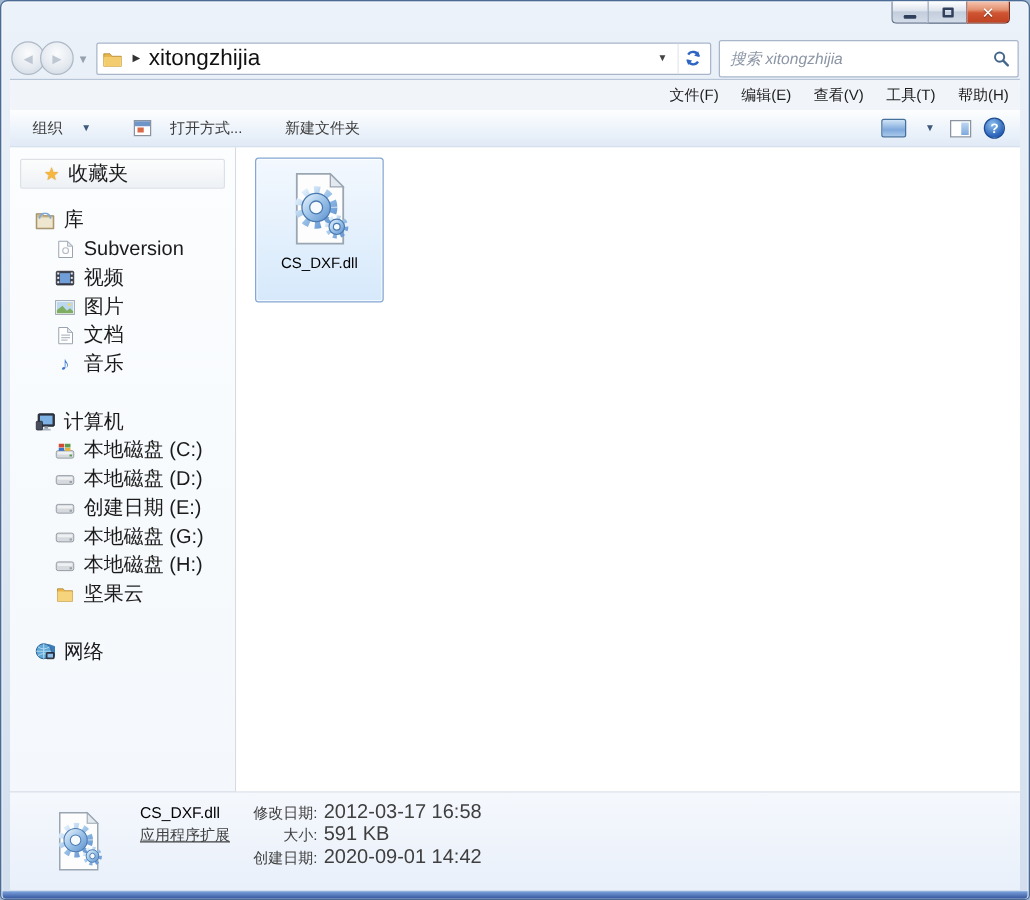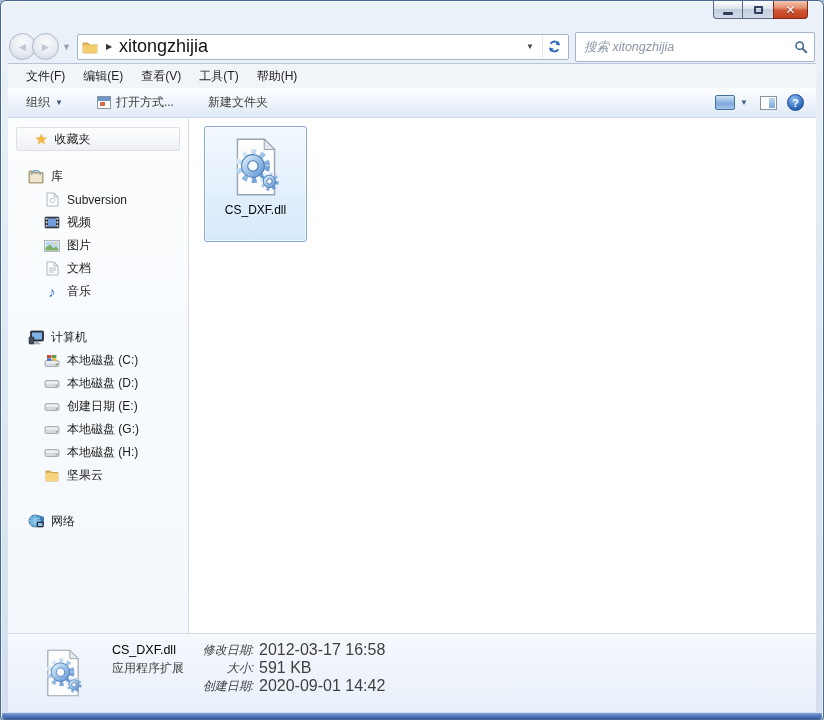--- a/index.html
+++ b/index.html
@@ -35,64 +35,64 @@
   .addr-drop{font-size:8px;color:#444;padding:0 8px;}
   .refresh-btn{width:24px;height:24px;display:flex;align-items:center;justify-content:center;border-left:1px solid #e3e8ee;}
   .searchbox{margin-left:6px;flex:1;height:30px;background:#fff;border:1px solid #a8b6c9;border-radius:2px;
     display:flex;align-items:center;padding:0 6px;}
   .searchbox input{flex:1;border:none;outline:none;font-size:12.5px;font-style:italic;color:#555;background:transparent;
     font-family:"Liberation Sans","DejaVu Sans",sans-serif;}
   .searchbox input::placeholder{color:#8b95a5;font-style:italic;}
   
   .client{position:absolute;top:62px;left:7px;right:7px;bottom:7px;background:#fff;border-top:1px solid #b8c5d8;
     display:flex;flex-direction:column;}
-  .menubar{height:24px;background:#f1f5fa;display:flex;align-items:center;padding-left:9px;flex:0 0 auto;}
+  .menubar{height:24px;background:#f1f5fa;display:flex;align-items:center;padding-left:9px;flex:0 0 auto;justify-content:flex-end;}
   .menu-item{font-size:12px;color:#1e1e1e;padding:0 9px;line-height:24px;}
   .toolbar{height:30px;background:linear-gradient(#fdfeff,#eef4fb 50%,#e0eaf6);border-bottom:1px solid #ccd9e8;
     display:flex;align-items:center;padding:0 12px 0 18px;flex:0 0 auto;}
-  .tb-item{font-size:12px;color:#3c3c3c;display:flex;align-items:center;gap:5px;margin-right:34px;}
+  .tb-item{font-size:12px;color:#3c3c3c;display:flex;align-items:center;gap:15px;margin-right:34px;}
   .tb-caret{font-size:8px;color:#3f5a7d;}
   .tb-right{margin-left:auto;display:flex;align-items:center;gap:10px;}
   .openwith-icon{width:14px;height:13px;border:1px solid #8a93a0;background:#fff;position:relative;}
   .openwith-icon::before{content:'';position:absolute;left:0;top:0;right:0;height:4px;background:#6f94c8;}
   .openwith-icon::after{content:'';position:absolute;left:2px;bottom:2px;width:5px;height:4px;background:#d86a4a;}
   .views-icon{width:20px;height:15px;border:1px solid #46709c;border-radius:2px;
     background:linear-gradient(#cfe4f6,#7fa9dc 60%,#a8c8ea);}
   .preview-icon{width:17px;height:14px;border:1px solid #8a93a0;background:#fff;position:relative;}
   .preview-icon::after{content:'';position:absolute;top:1px;bottom:1px;right:1px;width:6px;
     background:linear-gradient(#bcd6f2,#7fa9dc);}
   .help-icon{width:17px;height:17px;border-radius:50%;background:radial-gradient(circle at 40% 30%,#8cc0f0,#2a62b8 70%);
     color:#fff;font-size:11px;font-weight:bold;display:flex;align-items:center;justify-content:center;
     border:1px solid #1d4c94;}
   
   .content{flex:1;display:flex;min-height:0;}
   .sidebar{flex:0 0 181px;background:linear-gradient(#fbfdfe,#f4f8fc);border-right:1px solid #d6dbe2;
     padding:9px 8px 0 8px;overflow:hidden;}
   .fav-header{height:24px;border:1px solid #dde1e6;border-radius:2px;background:linear-gradient(#fcfdfd,#eef1f5);
     display:flex;align-items:center;padding-left:18px;gap:7px;margin-bottom:14px;}
   .fav-star{color:#f6b73c;font-size:14px;text-shadow:0 0 1px #c8831a;}
-  .side-label{font-size:12px;color:#1b1b1b;white-space:nowrap;}
+  .side-label{font-size:16px;color:#1b1b1b;white-space:nowrap;}
   .side-row{height:23px;display:flex;align-items:center;gap:7px;padding-left:12px;}
   .side-row.child{padding-left:28px;}
   .side-gap{height:23px;}
   .sicon{width:16px;height:16px;flex:0 0 16px;display:flex;align-items:center;justify-content:center;}
   .main{flex:1;background:#fff;position:relative;}
   .file-tile{position:absolute;left:15px;top:8px;width:103px;height:116px;border:1px solid #84a7d3;border-radius:3px;
     background:linear-gradient(#f3f8fe,#d6e9fb);box-shadow:inset 0 0 0 1px rgba(255,255,255,.7);
     display:flex;flex-direction:column;align-items:center;}
   .file-label{font-size:12px;color:#000;margin-top:3px;}
   
   .details{flex:0 0 79px;background:linear-gradient(#f5f8fd,#e9f0fa);border-top:1px solid #d5dce6;
     display:flex;align-items:center;padding-left:28px;}
   .details-icon{margin-right:22px;display:flex;}
   .d-col2{width:78px;display:flex;flex-direction:column;justify-content:flex-start;align-self:flex-start;margin-top:7px;}
   .d-name{font-size:12.5px;color:#000;line-height:18px;}
-  .d-type{font-size:12px;color:#3f3f3f;line-height:18px;}
+  .d-type{font-size:12px;color:#3f3f3f;line-height:18px;text-decoration:underline;}
   .d-grid{display:grid;grid-template-columns:64px auto;column-gap:5px;align-self:flex-start;margin-top:7px;}
-  .d-label{font-size:12px;color:#3f3f3f;text-align:right;line-height:18px;white-space:nowrap;font-style:italic;}
+  .d-label{font-size:12px;color:#3f3f3f;text-align:right;line-height:18px;white-space:nowrap;}
   .d-value{font-size:16px;color:#3f3f3f;line-height:18px;white-space:nowrap;}
   
   .bottom-band{position:absolute;left:1px;right:1px;bottom:0;height:6px;
     background:linear-gradient(#7ba2dc,#34549c);border-radius:0 0 3px 3px;}
 </style>
 </head>
 <body>
 
 <div class="window">
 

